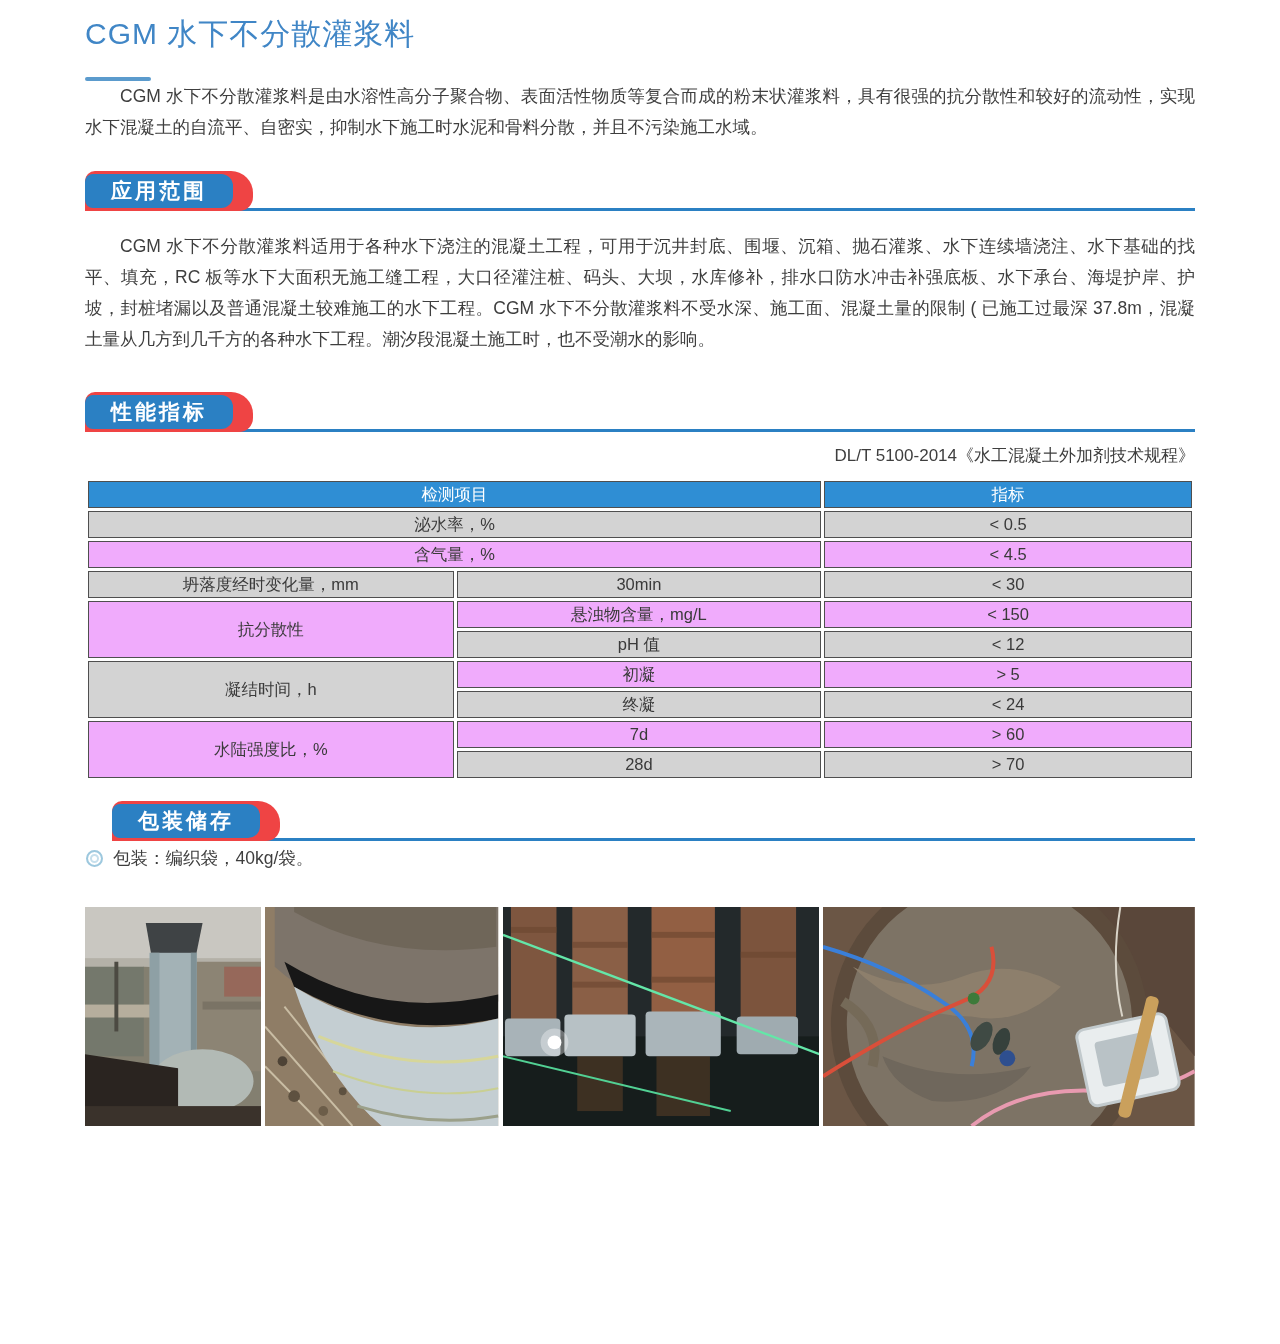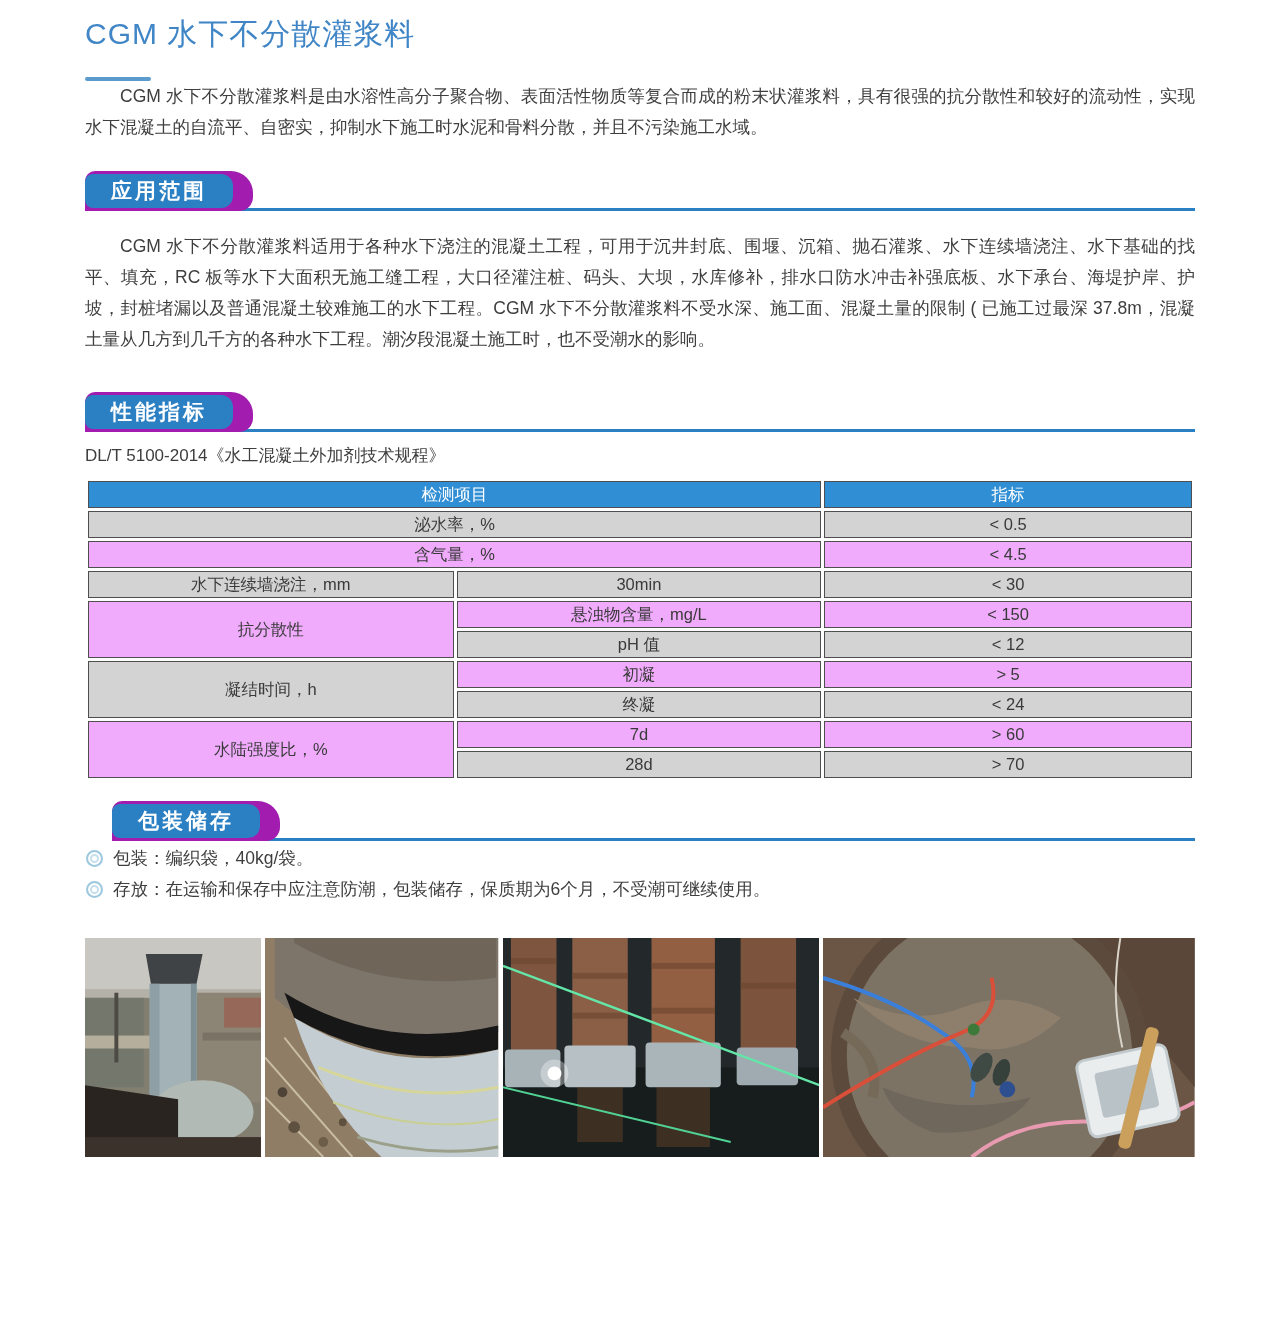--- a/index.html
+++ b/index.html
@@ -12,31 +12,31 @@
   .title-underline { width:66px; height:4px; background:#5b9bcd; margin-top:22px; border-radius:2px; }
 
   
   .para { font-size:17.5px; line-height:31px; text-align:justify; text-indent:2em; color:#3e3e3e; }
   .intro { }
   .section-body { margin-top:20px; }
 
   
   .badge-row { position:relative; height:40px; }
   .badge-rule { position:absolute; left:0; right:0; bottom:0; height:3px; background:#2b80c3; }
-  .badge-outer { position:absolute; left:0; bottom:0; height:40px; background:#a21caf;
+  .badge-outer { position:absolute; left:0; bottom:0; height:40px; background:#ef4444;
                  border-radius:10px 22px 14px 0; padding:3px 20px 3px 0; }
   .badge-inner { height:34px; background:#2b80c3; border-radius:8px 12px 12px 8px;
                  display:flex; align-items:center; padding:0 26px; color:#ffffff;
                  font-size:21px; font-weight:bold; letter-spacing:3px; white-space:nowrap; }
   .m-app  { margin-top:28px; }
   .m-perf { margin-top:37px; }
   .m-pack { margin-top:20px;margin-left:27px; }
 
   
-  .standard-line { margin-top:12px; text-align:left; font-size:17px; color:#3e3e3e; }
+  .standard-line { margin-top:12px; text-align:right; font-size:17px; color:#3e3e3e; }
   table.spec { width:100%; margin-top:11px; border-collapse:separate; border-spacing:3px; table-layout:fixed; }
   table.spec td { border:1px solid #4f4f4f; height:27px; text-align:center; vertical-align:middle;
                   font-size:16.5px; color:#3a3a3a; padding:1px 4px; overflow:hidden; white-space:nowrap;margin-top:16px; }
   td.hd { background:#2f8ed4; color:#ffffff !important; font-size:16.5px; border-color:#45698a; }
   td.gray { background:#d3d3d3; }
   td.white { background:#f0abfc; }
 
   
   .bullet { display:flex; align-items:flex-start; margin-top:3px; font-size:17.5px; line-height:28px; }
   .ring-icon { flex:0 0 auto; width:17px; height:17px; margin:6px 10px 0 1px; border-radius:50%;
@@ -87,21 +87,21 @@
     </tr>
     <tr>
       <td class="gray" colspan="2">泌水率，%</td>
       <td class="gray">&lt; 0.5</td>
     </tr>
     <tr>
       <td class="white" colspan="2">含气量，%</td>
       <td class="white">&lt; 4.5</td>
     </tr>
     <tr>
-      <td class="gray">水下连续墙浇注，mm</td>
+      <td class="gray">坍落度经时变化量，mm</td>
       <td class="gray">30min</td>
       <td class="gray">&lt; 30</td>
     </tr>
     <tr>
       <td class="white" rowspan="2">抗分散性</td>
       <td class="white">悬浊物含量，mg/L</td>
       <td class="white">&lt; 150</td>
     </tr>
     <tr>
       <td class="gray">pH 值</td>
@@ -131,24 +131,20 @@
   <div class="badge-row m-pack">
     <div class="badge-rule"></div>
     <div class="badge-outer">
       <div class="badge-inner">包装储存</div>
     </div>
   </div>
 
   <div class="bullet">
     <span class="ring-icon"></span>
     <span>包装：编织袋，40kg/袋。</span>
-  </div>
-  <div class="bullet">
-    <span class="ring-icon"></span>
-    <span>存放：在运输和保存中应注意防潮，包装储存，保质期为6个月，不受潮可继续使用。</span>
   </div>
 
   <div class="photo-strip">
 
     <div class="photo p1">
       <svg viewBox="0 0 180 220" preserveAspectRatio="none">
         <rect width="180" height="220" fill="#837f70"></rect>
         <rect x="0" y="0" width="180" height="52" fill="#c9c7c1"></rect>
         <polygon points="0,52 180,52 180,75 120,62 60,60 0,70" fill="#b4b1a8"></polygon>
         <rect x="112" y="55" width="68" height="110" fill="#8c8474"></rect>

